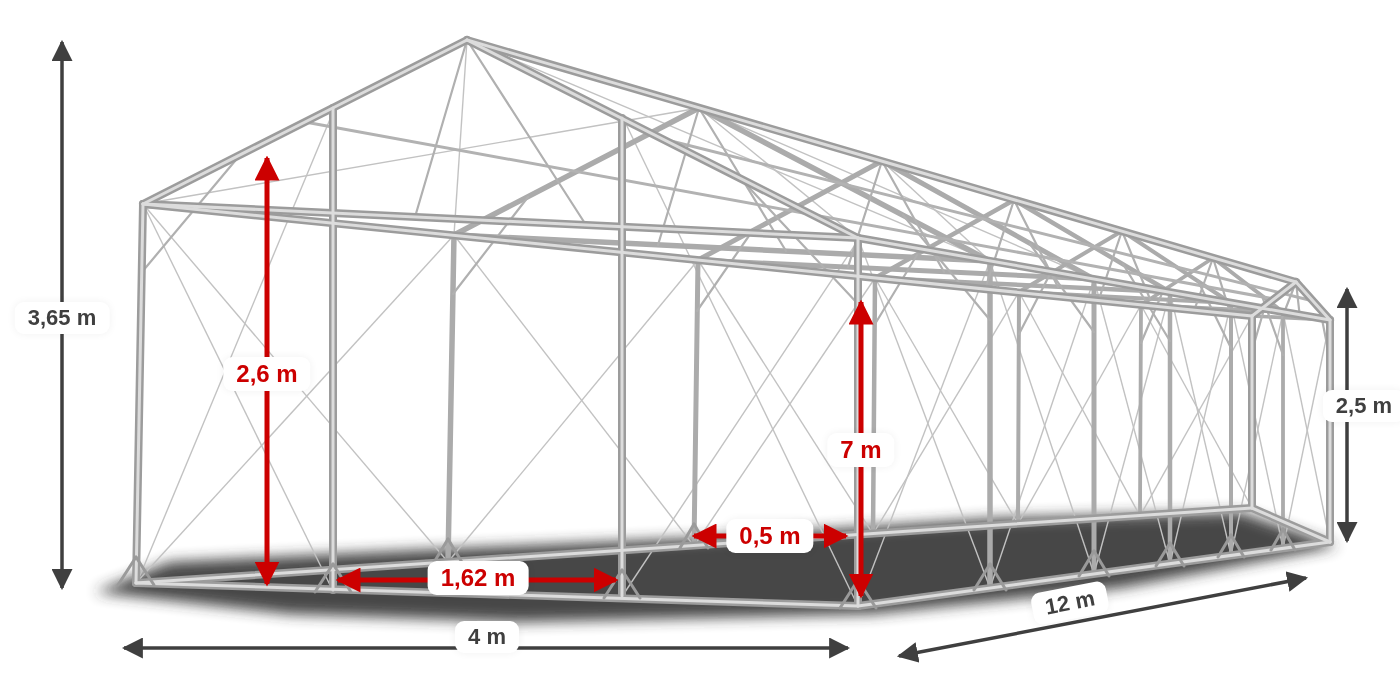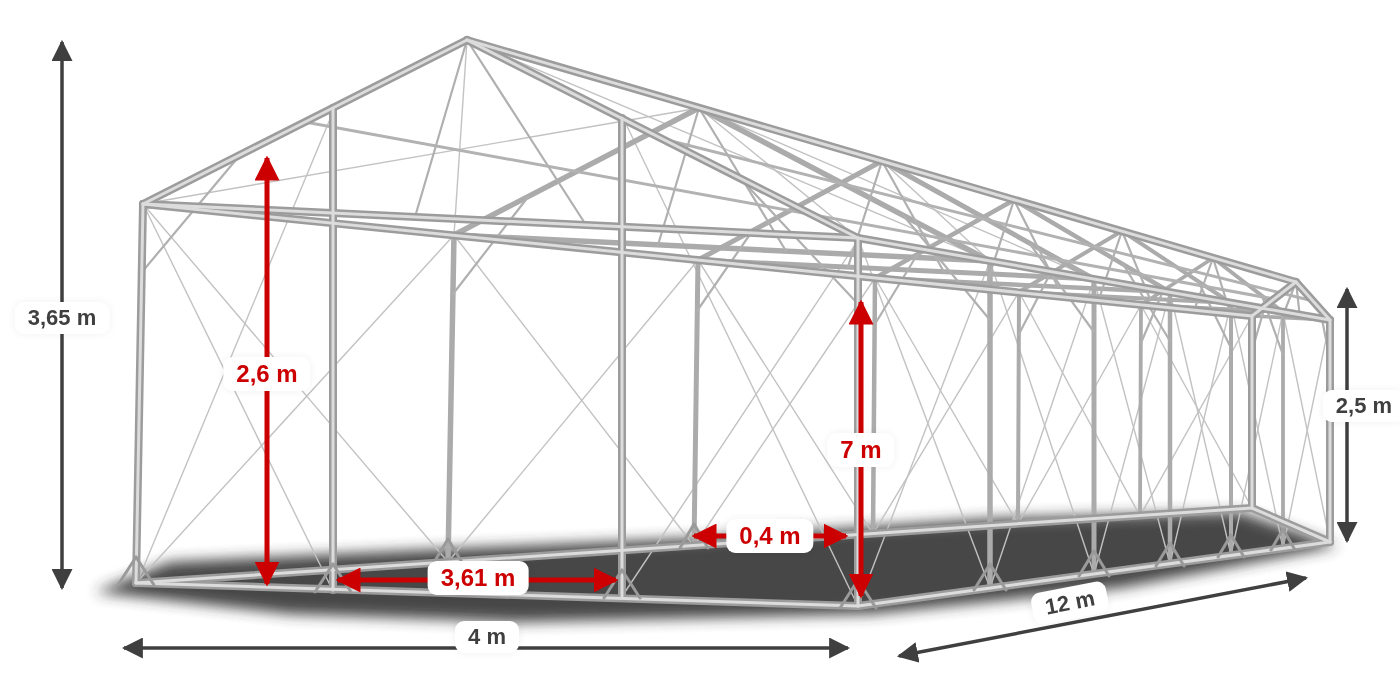--- a/index.html
+++ b/index.html
@@ -253,19 +253,19 @@
       <line class="dim-red" x1="267" y1="158" x2="267" y2="584" marker-start="url(#ah-red)" marker-end="url(#ah-red)"></line>
       <line class="dim-red" x1="861" y1="302" x2="861" y2="596" marker-start="url(#ah-red)" marker-end="url(#ah-red)"></line>
       <line class="dim-red" x1="694" y1="536" x2="846" y2="536" marker-start="url(#ah-red)" marker-end="url(#ah-red)"></line>
       <line class="dim-red" x1="338" y1="580" x2="616" y2="580" marker-start="url(#ah-red)" marker-end="url(#ah-red)"></line>
     </g>
   </svg>
 
   <div class="dim-label dark" style="left:62px;top:318px;text-align:center;">3,65 m</div>
   <div class="dim-label red" style="left:267px;top:374px;">2,6 m</div>
   <div class="dim-label red" style="left:861px;top:450px;">7 m</div>
-  <div class="dim-label red" style="left:770px;top:536px;">0,4 m</div>
-  <div class="dim-label red" style="left:478px;top:578px;">3,61 m</div>
+  <div class="dim-label red" style="left:770px;top:536px;">0,5 m</div>
+  <div class="dim-label red" style="left:478px;top:578px;">1,62 m</div>
   <div class="dim-label dark" style="left:1364px;top:406px;">2,5 m</div>
   <div class="dim-label dark" style="left:487px;top:637px;">4 m</div>
   <div class="dim-label dark rot" style="left:1070px;top:603px;">12 m</div>
 
 </div>
 
 </body></html>

